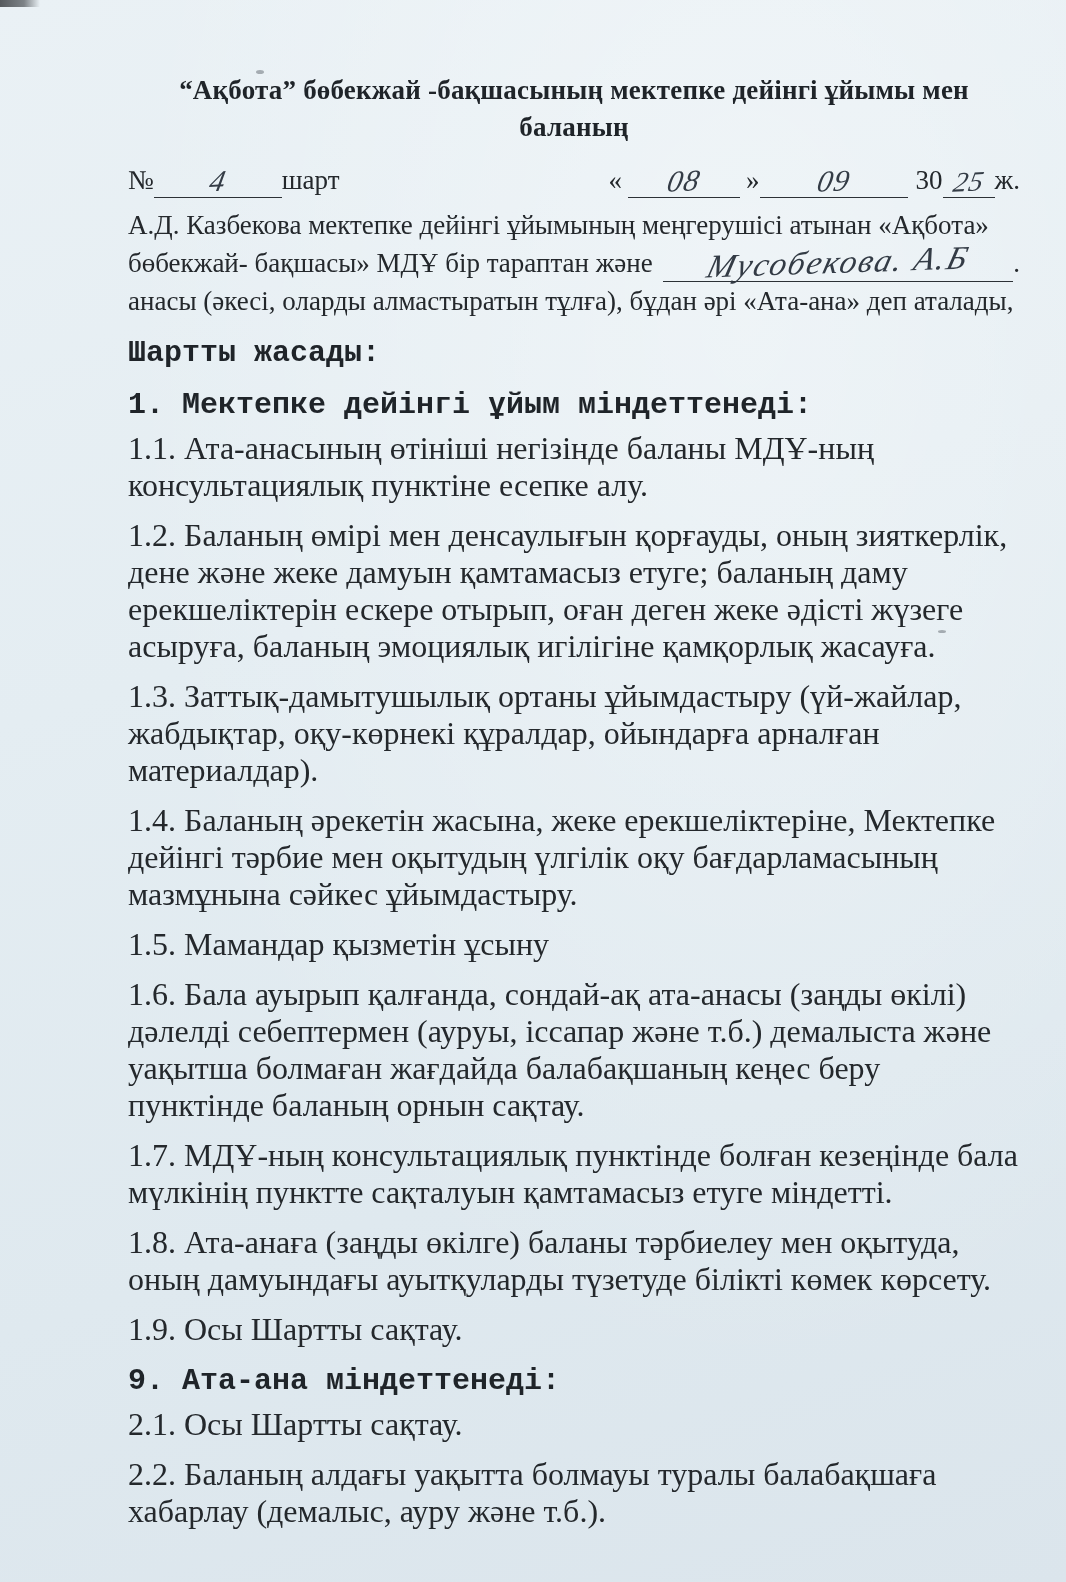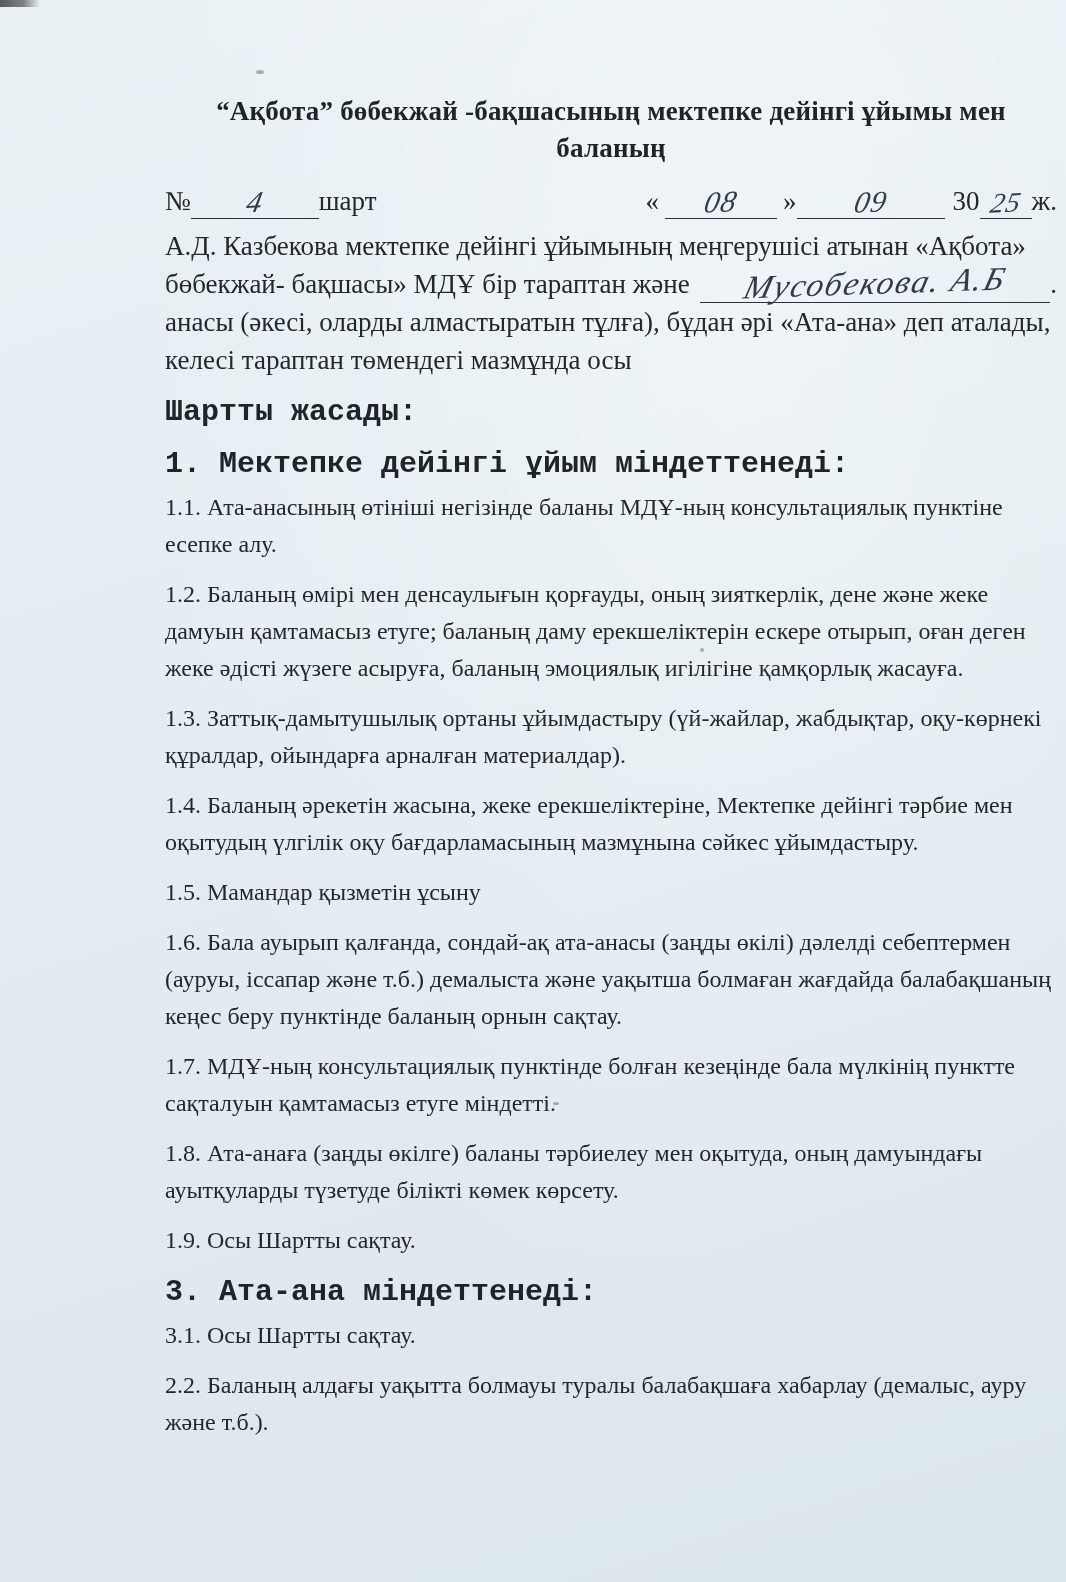--- a/index.html
+++ b/index.html
@@ -11,23 +11,22 @@
     background:
       radial-gradient(ellipse at 70% 20%, rgba(255,255,255,0.35), rgba(255,255,255,0) 60%),
       linear-gradient(163deg, #eaf1f5 0%, #e4edf2 38%, #dfe9ef 70%, #dbe5ec 100%);
     overflow: hidden;
     font-family: "Liberation Serif", "DejaVu Serif", serif;
     color: #24282c;
   }
   .content {
     position: absolute;
     left: 128px;
-    top: 93px;
+    top: 72px;
     width: 892px;
-    margin-left: 37px;
   }
   .title {
     text-align: center;
     font-weight: bold;
     font-size: 27px;
     line-height: 37px;
     letter-spacing: 0.2px;
     color: #1f2429;
   }
   .contract-line {
@@ -78,21 +77,21 @@
   }
   .heading {
     font-weight: bold;
     font-size: 30px;
     line-height: 37px;
     margin: 15px 0 6px 0;
     color: #1f2429;
     font-family: Liberation Mono, monospace;
   }
   .clause {
-    font-size: 24px;
+    font-size: 32px;
     line-height: 37px;
     margin: 0 0 13px 0;
     text-align: left;
   }
   .speck { position: absolute; background: #6b737a; border-radius: 50%; opacity: 0.55; }
   .corner-smudge {
     position: absolute;
     left: 0; top: 0;
     width: 40px; height: 7px;
     background: linear-gradient(90deg, #3c3f42 0%, #6a6f73 60%, rgba(106,111,115,0) 100%);
@@ -143,36 +142,35 @@
     <div class="intro">
       <div class="intro-line">А.Д. Казбекова  мектепке дейінгі ұйымының меңгерушісі атынан «Ақбота»</div>
       <div class="intro-line sig-line">
         <span>бөбекжай- бақшасы» МДҰ бір тараптан және</span>
         <span class="sig-blank">
           <span class="sig-name">Мусобекова. А.Б</span>
         </span>
         <span>.</span>
       </div>
       <div class="intro-line">анасы (әкесі, оларды алмастыратын тұлға), бұдан әрі «Ата-ана» деп аталады,</div>
-      <div class="intro-line">келесі тараптан төмендегі мазмұнда осы</div>
     </div>
 
     <div class="heading">Шартты жасады:</div>
 
     <div class="heading">1. Мектепке дейінгі ұйым міндеттенеді:</div>
 
     <p class="clause">1.1. Ата-анасының өтініші негізінде баланы МДҰ-ның консультациялық пунктіне есепке алу.</p>
     <p class="clause">1.2. Баланың өмірі мен денсаулығын қорғауды, оның зияткерлік, дене және жеке дамуын қамтамасыз етуге; баланың даму ерекшеліктерін ескере отырып, оған деген жеке әдісті жүзеге асыруға, баланың эмоциялық игілігіне қамқорлық жасауға.</p>
     <p class="clause">1.3. Заттық-дамытушылық ортаны ұйымдастыру (үй-жайлар, жабдықтар, оқу-көрнекі құралдар, ойындарға арналған материалдар).</p>
     <p class="clause">1.4. Баланың әрекетін жасына, жеке ерекшеліктеріне, Мектепке дейінгі тәрбие мен оқытудың үлгілік оқу бағдарламасының мазмұнына сәйкес ұйымдастыру.</p>
     <p class="clause">1.5. Мамандар қызметін ұсыну</p>
     <p class="clause">1.6. Бала ауырып қалғанда, сондай-ақ ата-анасы (заңды өкілі) дәлелді себептермен (ауруы, іссапар және т.б.) демалыста және уақытша болмаған жағдайда балабақшаның кеңес беру пунктінде баланың орнын сақтау.</p>
     <p class="clause">1.7. МДҰ-ның консультациялық пунктінде болған кезеңінде бала мүлкінің пунктте сақталуын қамтамасыз етуге міндетті.</p>
     <p class="clause">1.8. Ата-анаға (заңды өкілге) баланы тәрбиелеу мен оқытуда, оның дамуындағы ауытқуларды түзетуде білікті көмек көрсету.</p>
     <p class="clause">1.9. Осы Шартты сақтау.</p>
 
-    <div class="heading">3. Ата-ана міндеттенеді:</div>
+    <div class="heading">9. Ата-ана міндеттенеді:</div>
 
-    <p class="clause">3.1. Осы Шартты сақтау.</p>
+    <p class="clause">2.1. Осы Шартты сақтау.</p>
     <p class="clause">2.2. Баланың алдағы уақытта болмауы туралы балабақшаға хабарлау (демалыс, ауру және т.б.).</p>
 
   </div>
 </div>
 
 </body></html>

